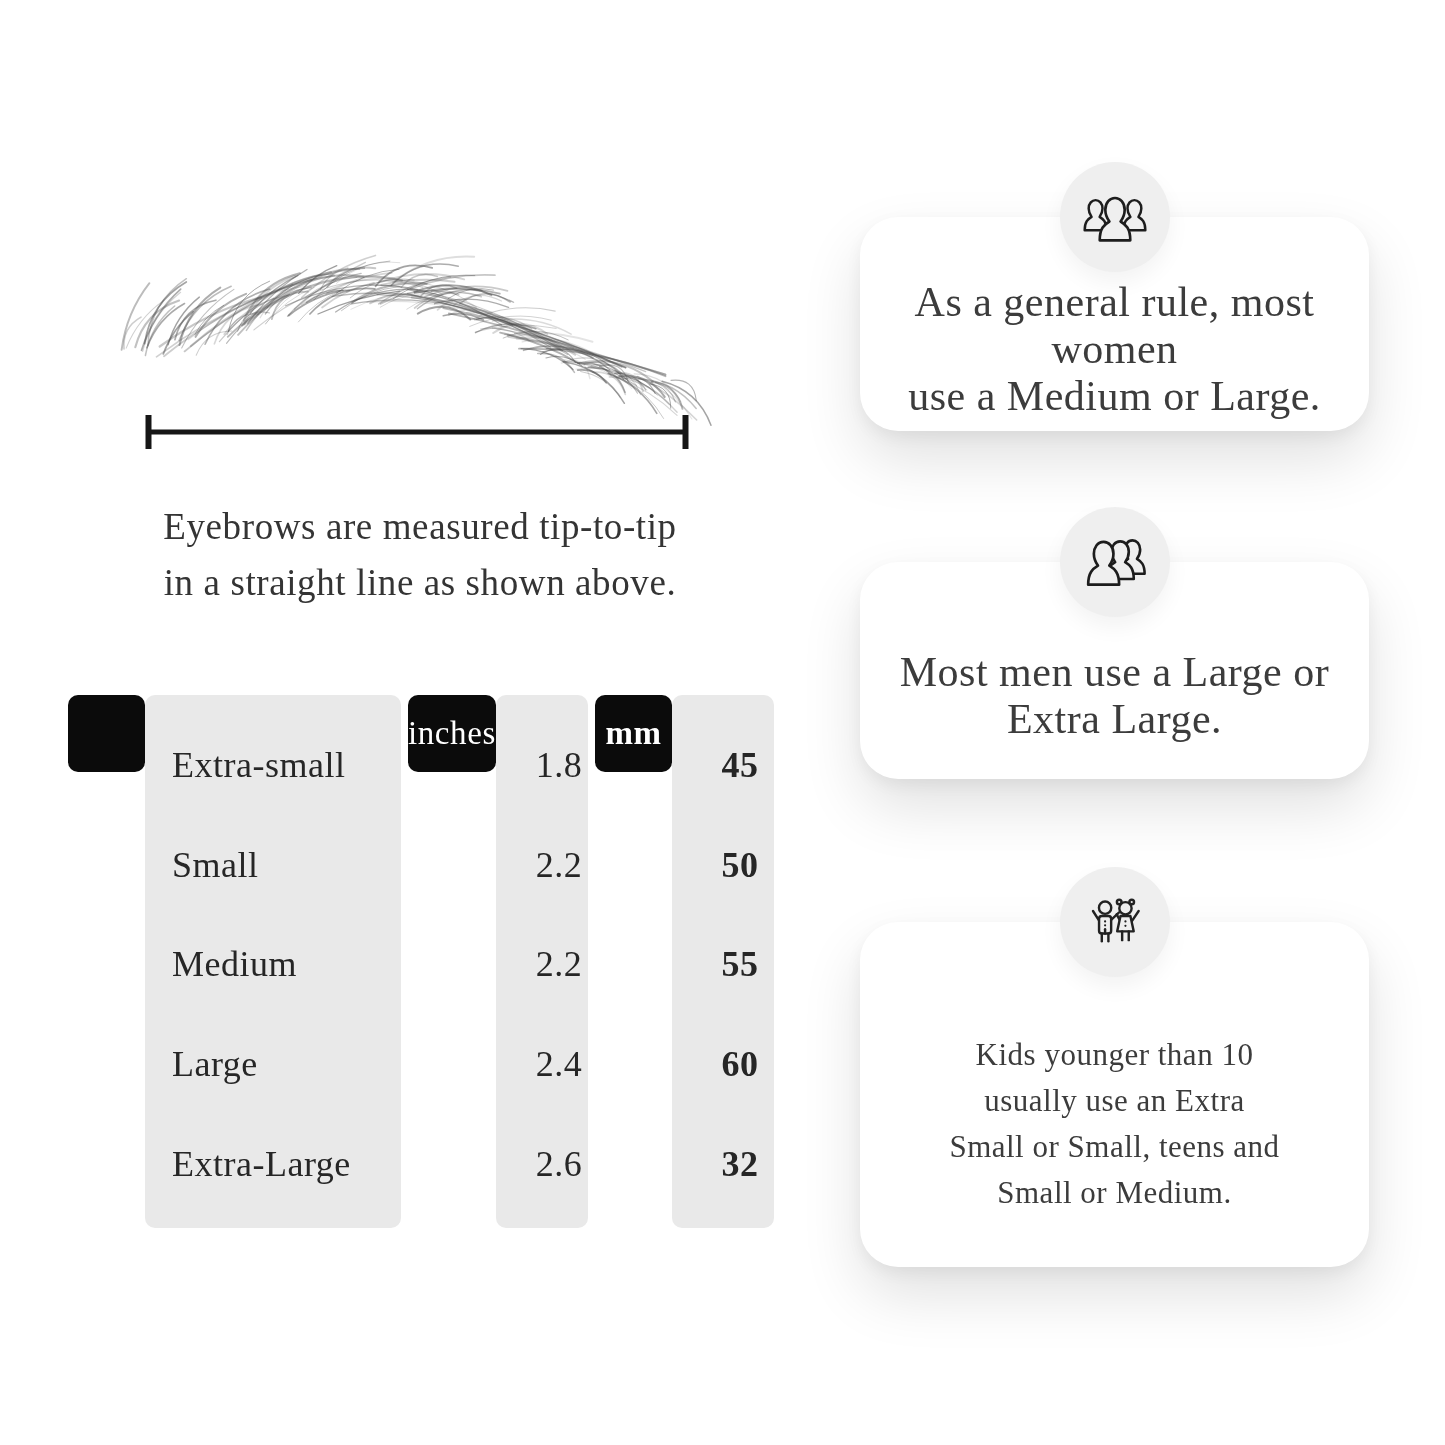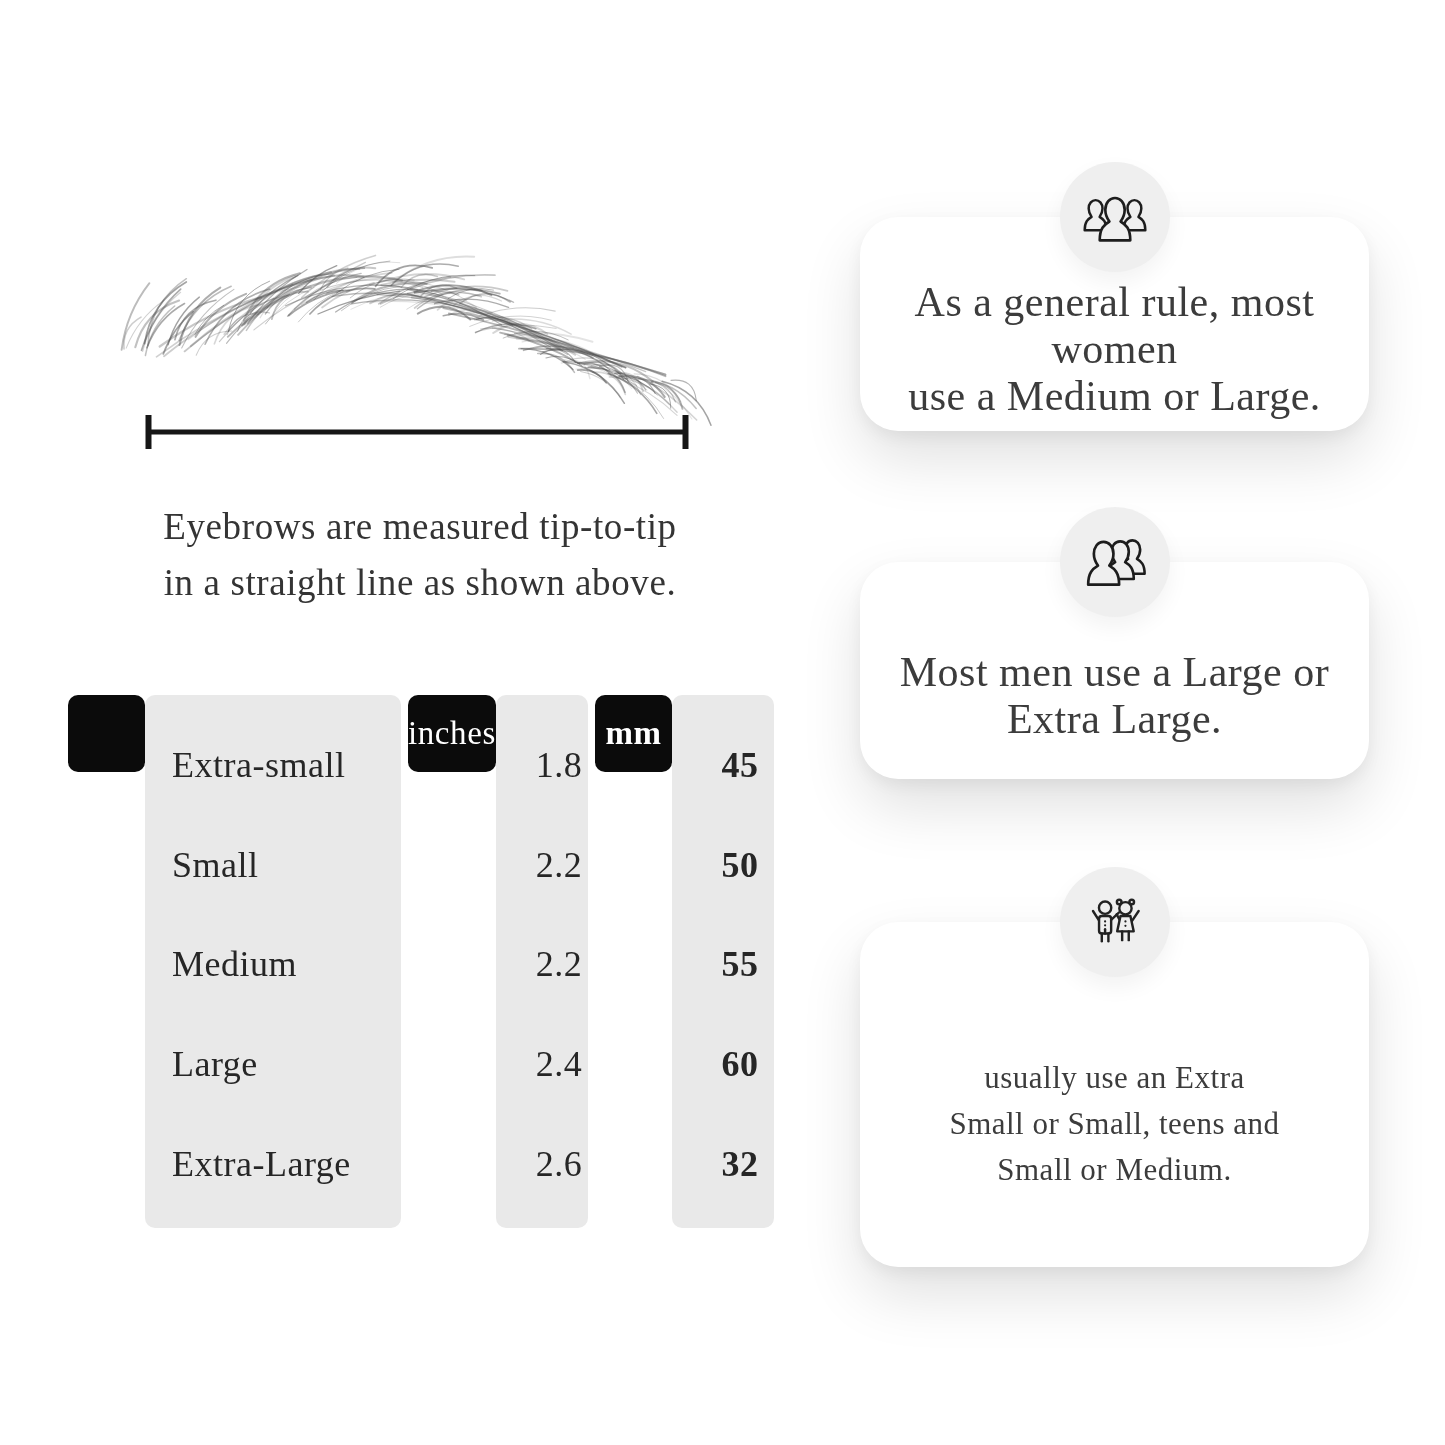--- a/index.html
+++ b/index.html
@@ -351,19 +351,20 @@
         <circle cx="45.2" cy="4.8" r="2.1" fill="#efefef"></circle>
         <circle cx="39.5" cy="10.5" r="5.6" fill="#efefef"></circle>
         <path d="M35 17.5 L44 17.5 L47 31.5 L32 31.5 Z" fill="#efefef"></path>
         <circle cx="39.5" cy="22.5" r="1" fill="#222222" stroke="none"></circle>
         <circle cx="39.5" cy="26.5" r="1" fill="#222222" stroke="none"></circle>
         <path d="M36.5 31.5 L36.5 39.5"></path>
         <path d="M42.5 31.5 L42.5 39.5"></path>
       </svg>
     </div>
     <div class="cardtext">
+      <div>Kids younger than 10</div>
       <div>usually use an Extra</div>
       <div>Small or Small, teens and</div>
       <div>Small or Medium.</div>
     </div>
   </div>
 
 </div>
 
 </body></html>

